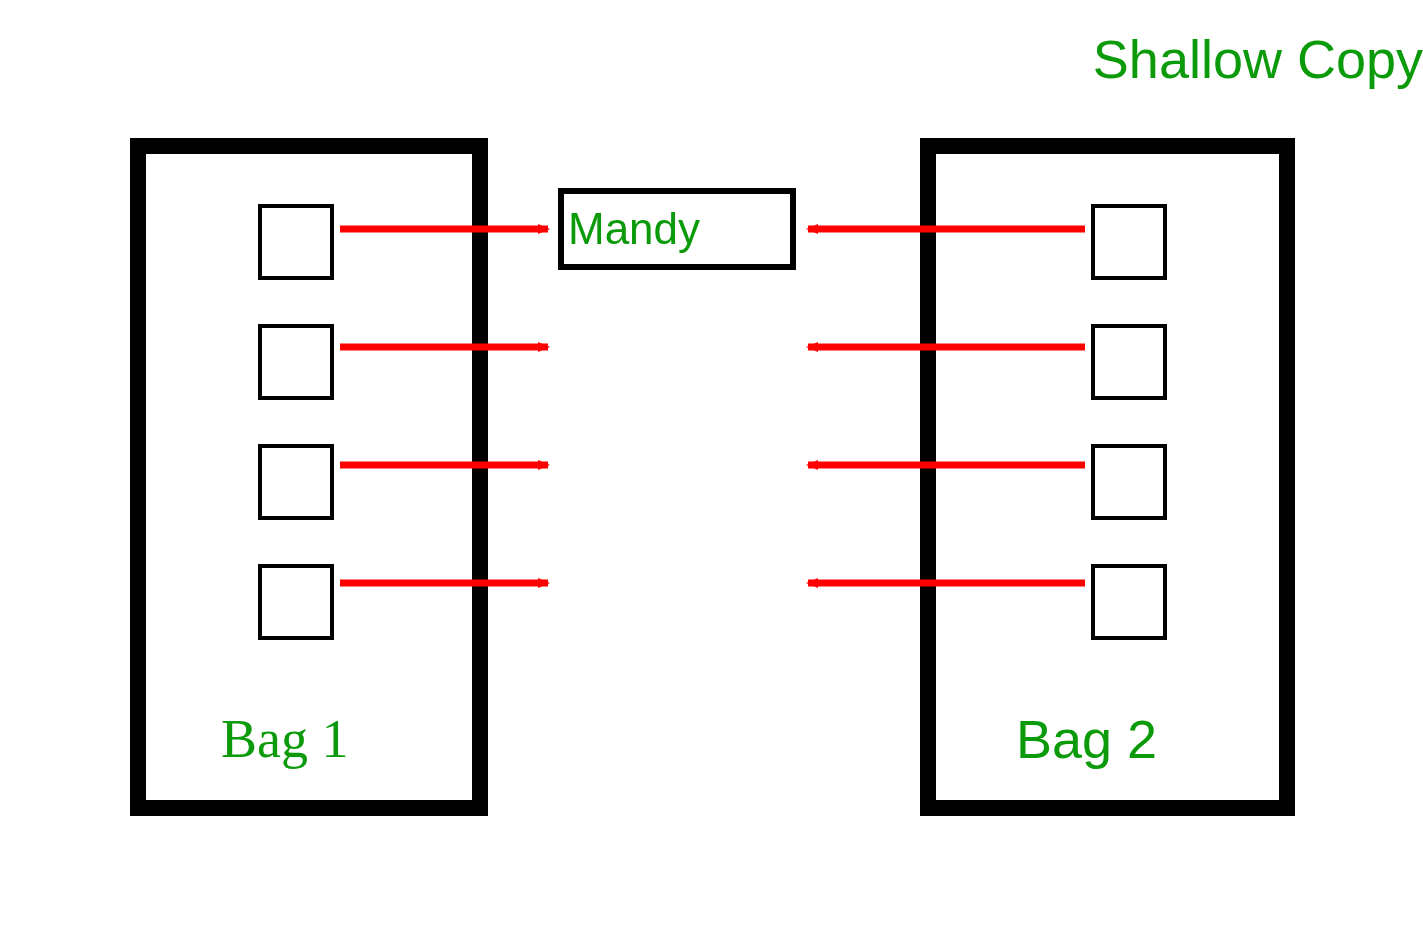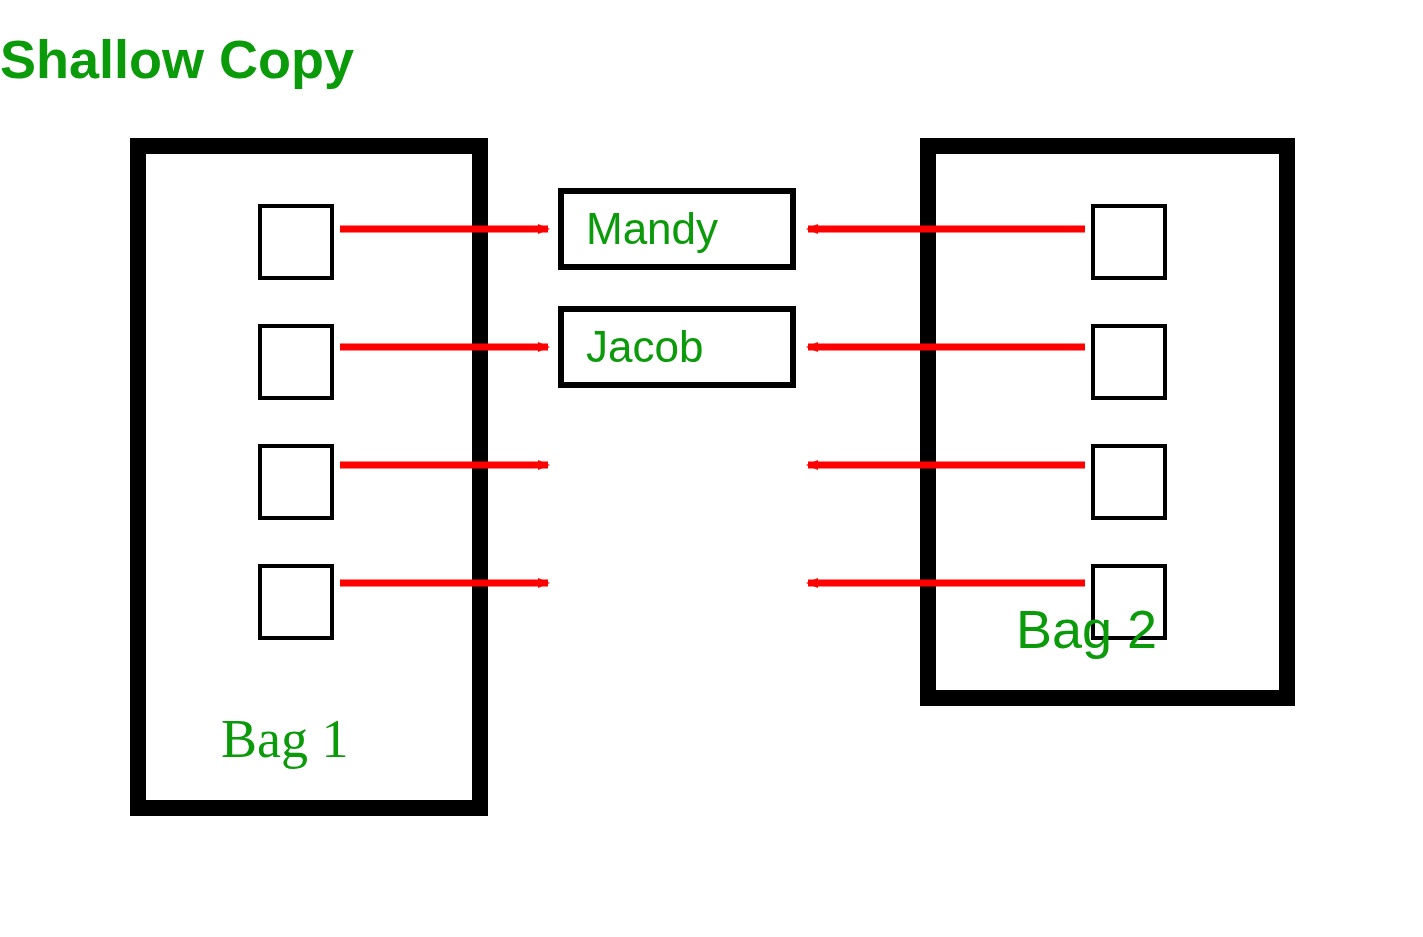--- a/index.html
+++ b/index.html
@@ -8,33 +8,33 @@
     width: 1423px;
     height: 937px;
     background: #ffffff;
     font-family: "Segoe UI", "Helvetica Neue", Arial, sans-serif;
   }
   .title {
     position: absolute;
     top: 28px;
     left: 0;
     width: 1423px;
-    text-align: left;
+    text-align: right;
     font-size: 54px;
-    font-weight: 700;
+    font-weight: 400;
     color: #0a9a0a;
   }
   .bag {
     position: absolute;
     border: 16px solid #000;
     box-sizing: border-box;
     background: #fff;
   }
   .bag.left  { left: 130px;  top: 138px; width: 358px; height: 678px; font-family: Liberation Serif, serif; }
-  .bag.right { left: 920px;  top: 138px; width: 375px; height: 568px; }
+  .bag.right { left: 920px;  top: 138px; width: 375px; height: 678px; }
 
   .bag-label {
     position: absolute;
     font-size: 54px;
     font-weight: 500;
     color: #0a9a0a;
   }
   .bag.left  .bag-label { left: 75px; bottom: 30px; }
   .bag.right .bag-label { left: 80px; bottom: 30px; }
 
@@ -59,21 +59,21 @@
     left: 558px;
     top: 188px;
     width: 238px;
   }
   .name-box {
     border: 6px solid #000;
     box-sizing: border-box;
     background: #fff;
     height: 82px;
     margin-bottom: 36px;
-    padding-left: 22px;
+    padding-left: 4px;
     display: flex;
     align-items: center;
     font-size: 44px;
     font-weight: 500;
     color: #0a9a0a;
   }
 
   svg.arrows {
     position: absolute;
     left: 0;
@@ -99,21 +99,20 @@
 <div class="bag right">
   <div class="slot s1"></div>
   <div class="slot s2"></div>
   <div class="slot s3"></div>
   <div class="slot s4"></div>
   <div class="bag-label">Bag 2</div>
 </div>
 
 <div class="center-col">
   <div class="name-box">Mandy</div>
-  <div class="name-box">Jacob</div>
 </div>
 
 <svg class="arrows">
   <defs>
     <marker id="ahr" markerWidth="12" markerHeight="12" refX="10" refY="5" orient="auto" markerUnits="userSpaceOnUse">
       <path d="M0,0 L12,5 L0,10 Z" fill="#ff0000"></path>
     </marker>
     <marker id="ahl" markerWidth="12" markerHeight="12" refX="2" refY="5" orient="auto" markerUnits="userSpaceOnUse">
       <path d="M12,0 L0,5 L12,10 Z" fill="#ff0000"></path>
     </marker>

